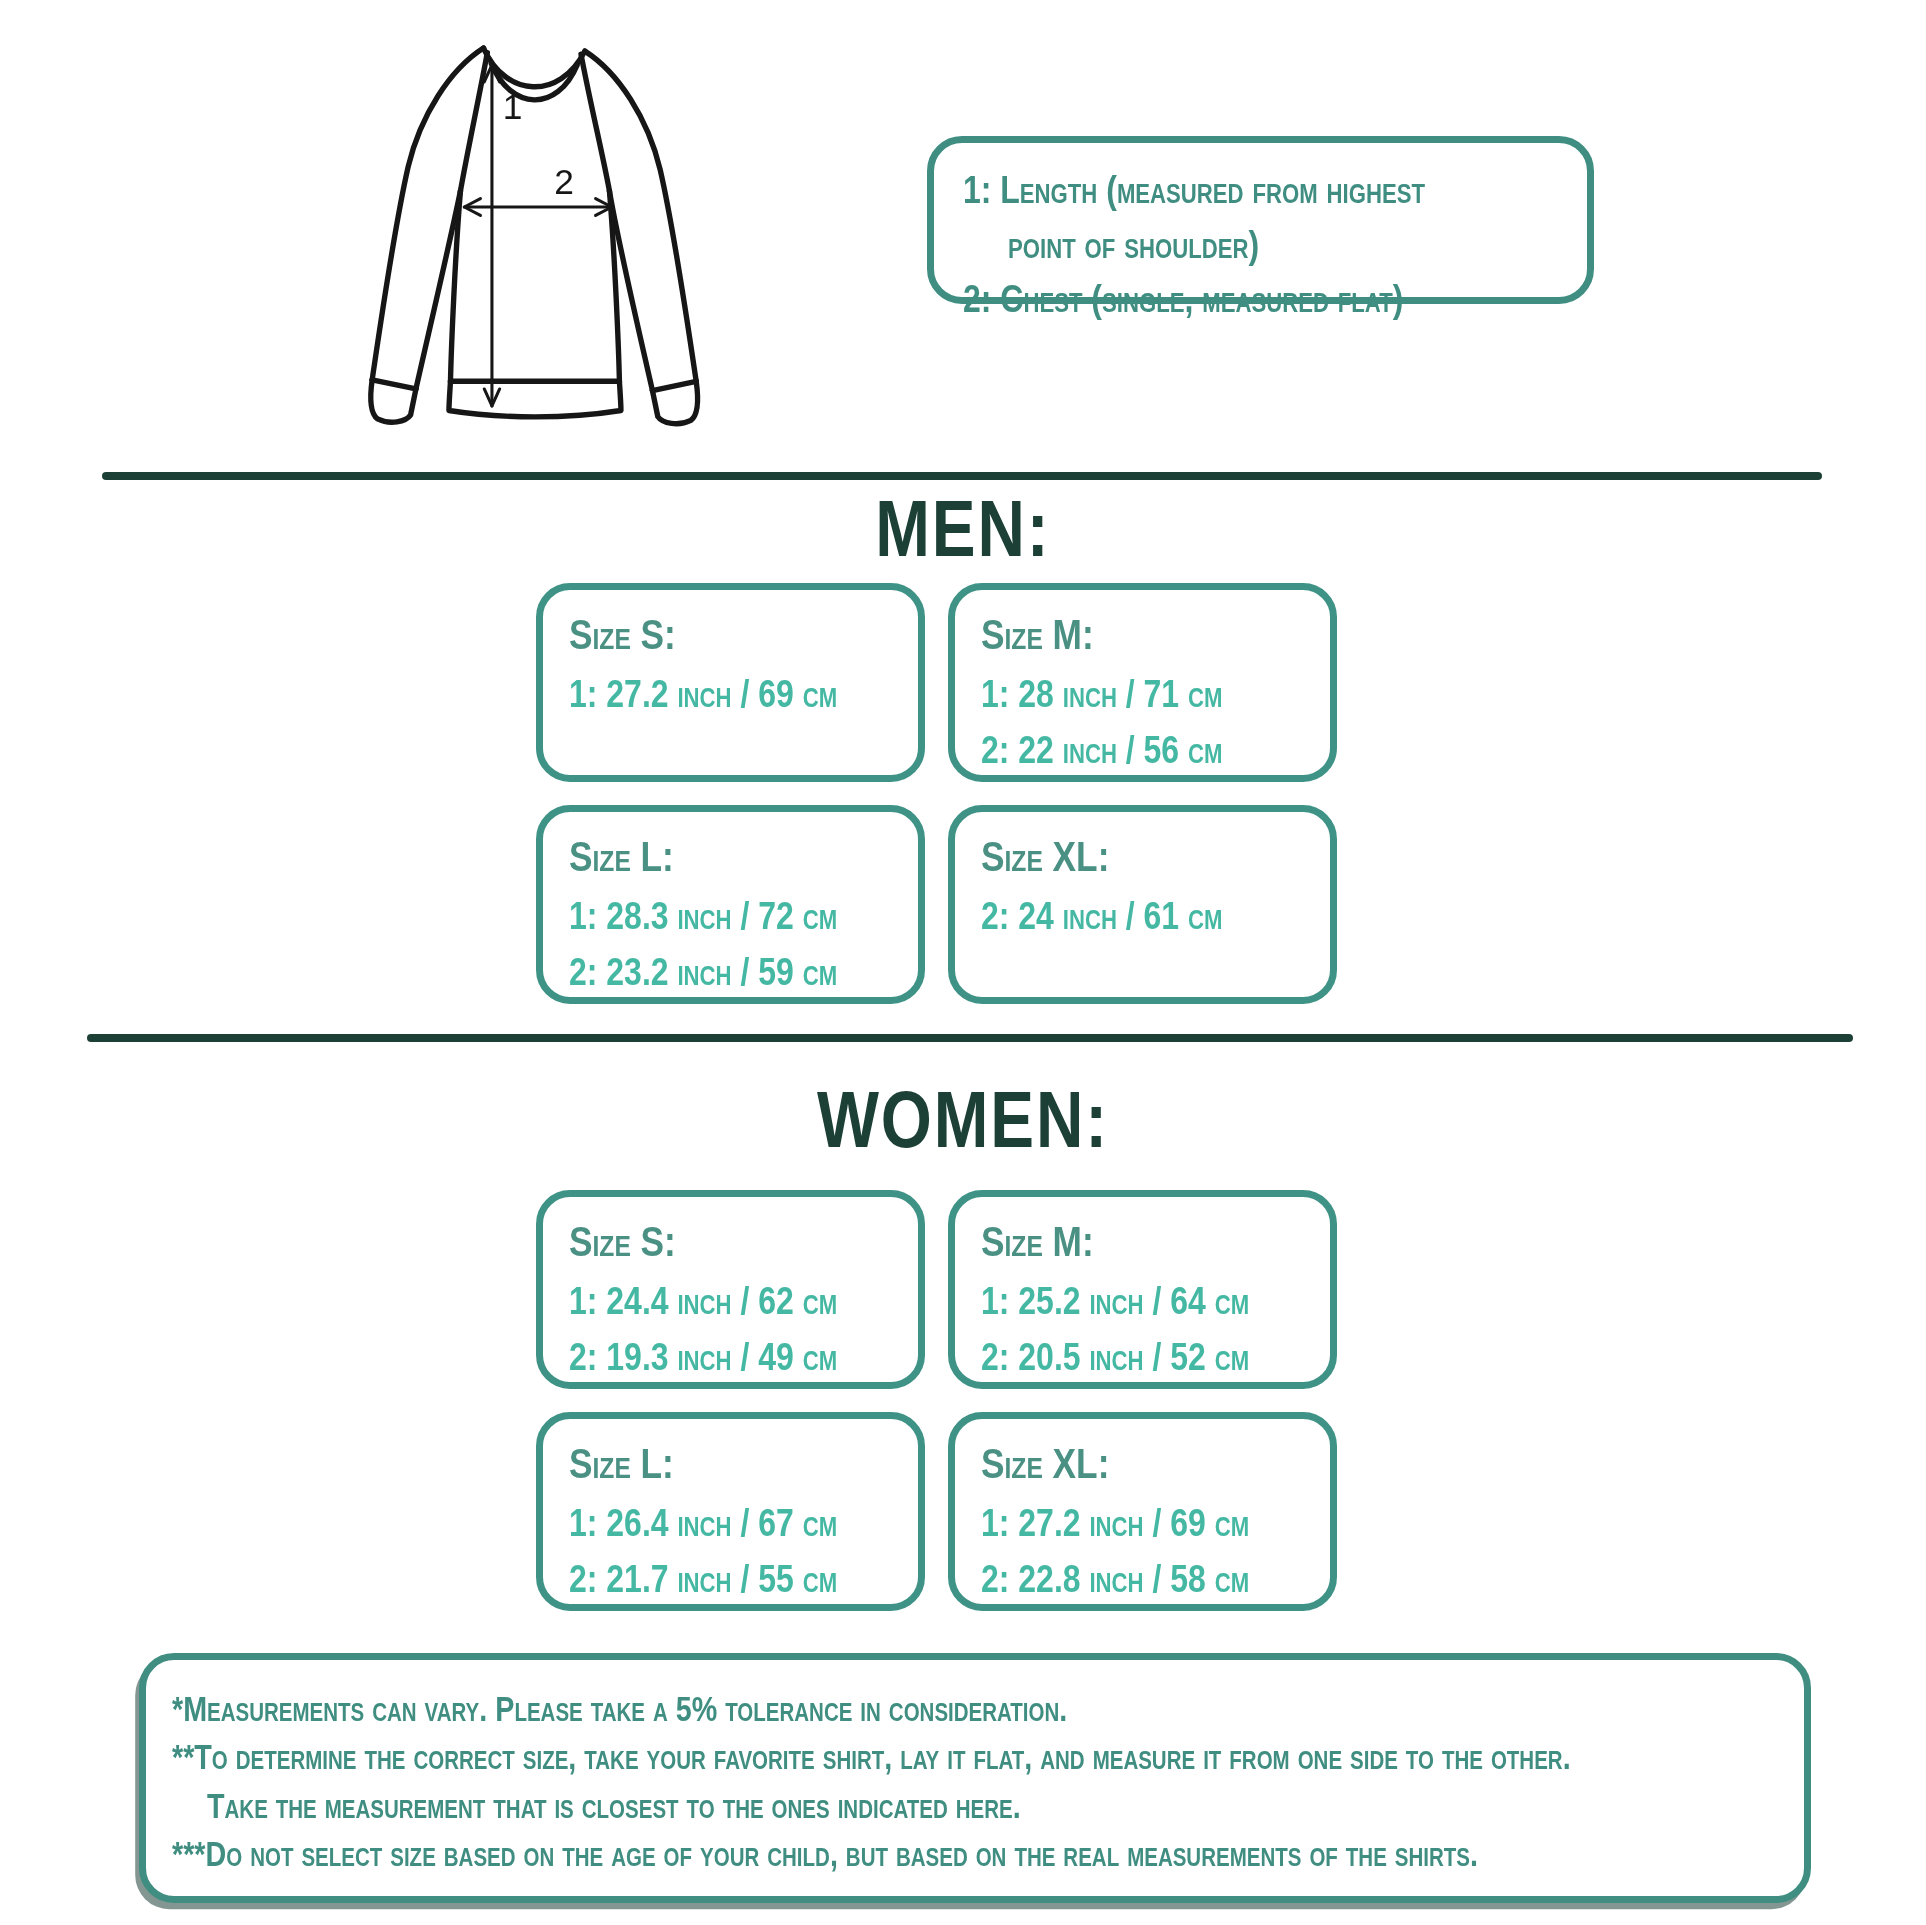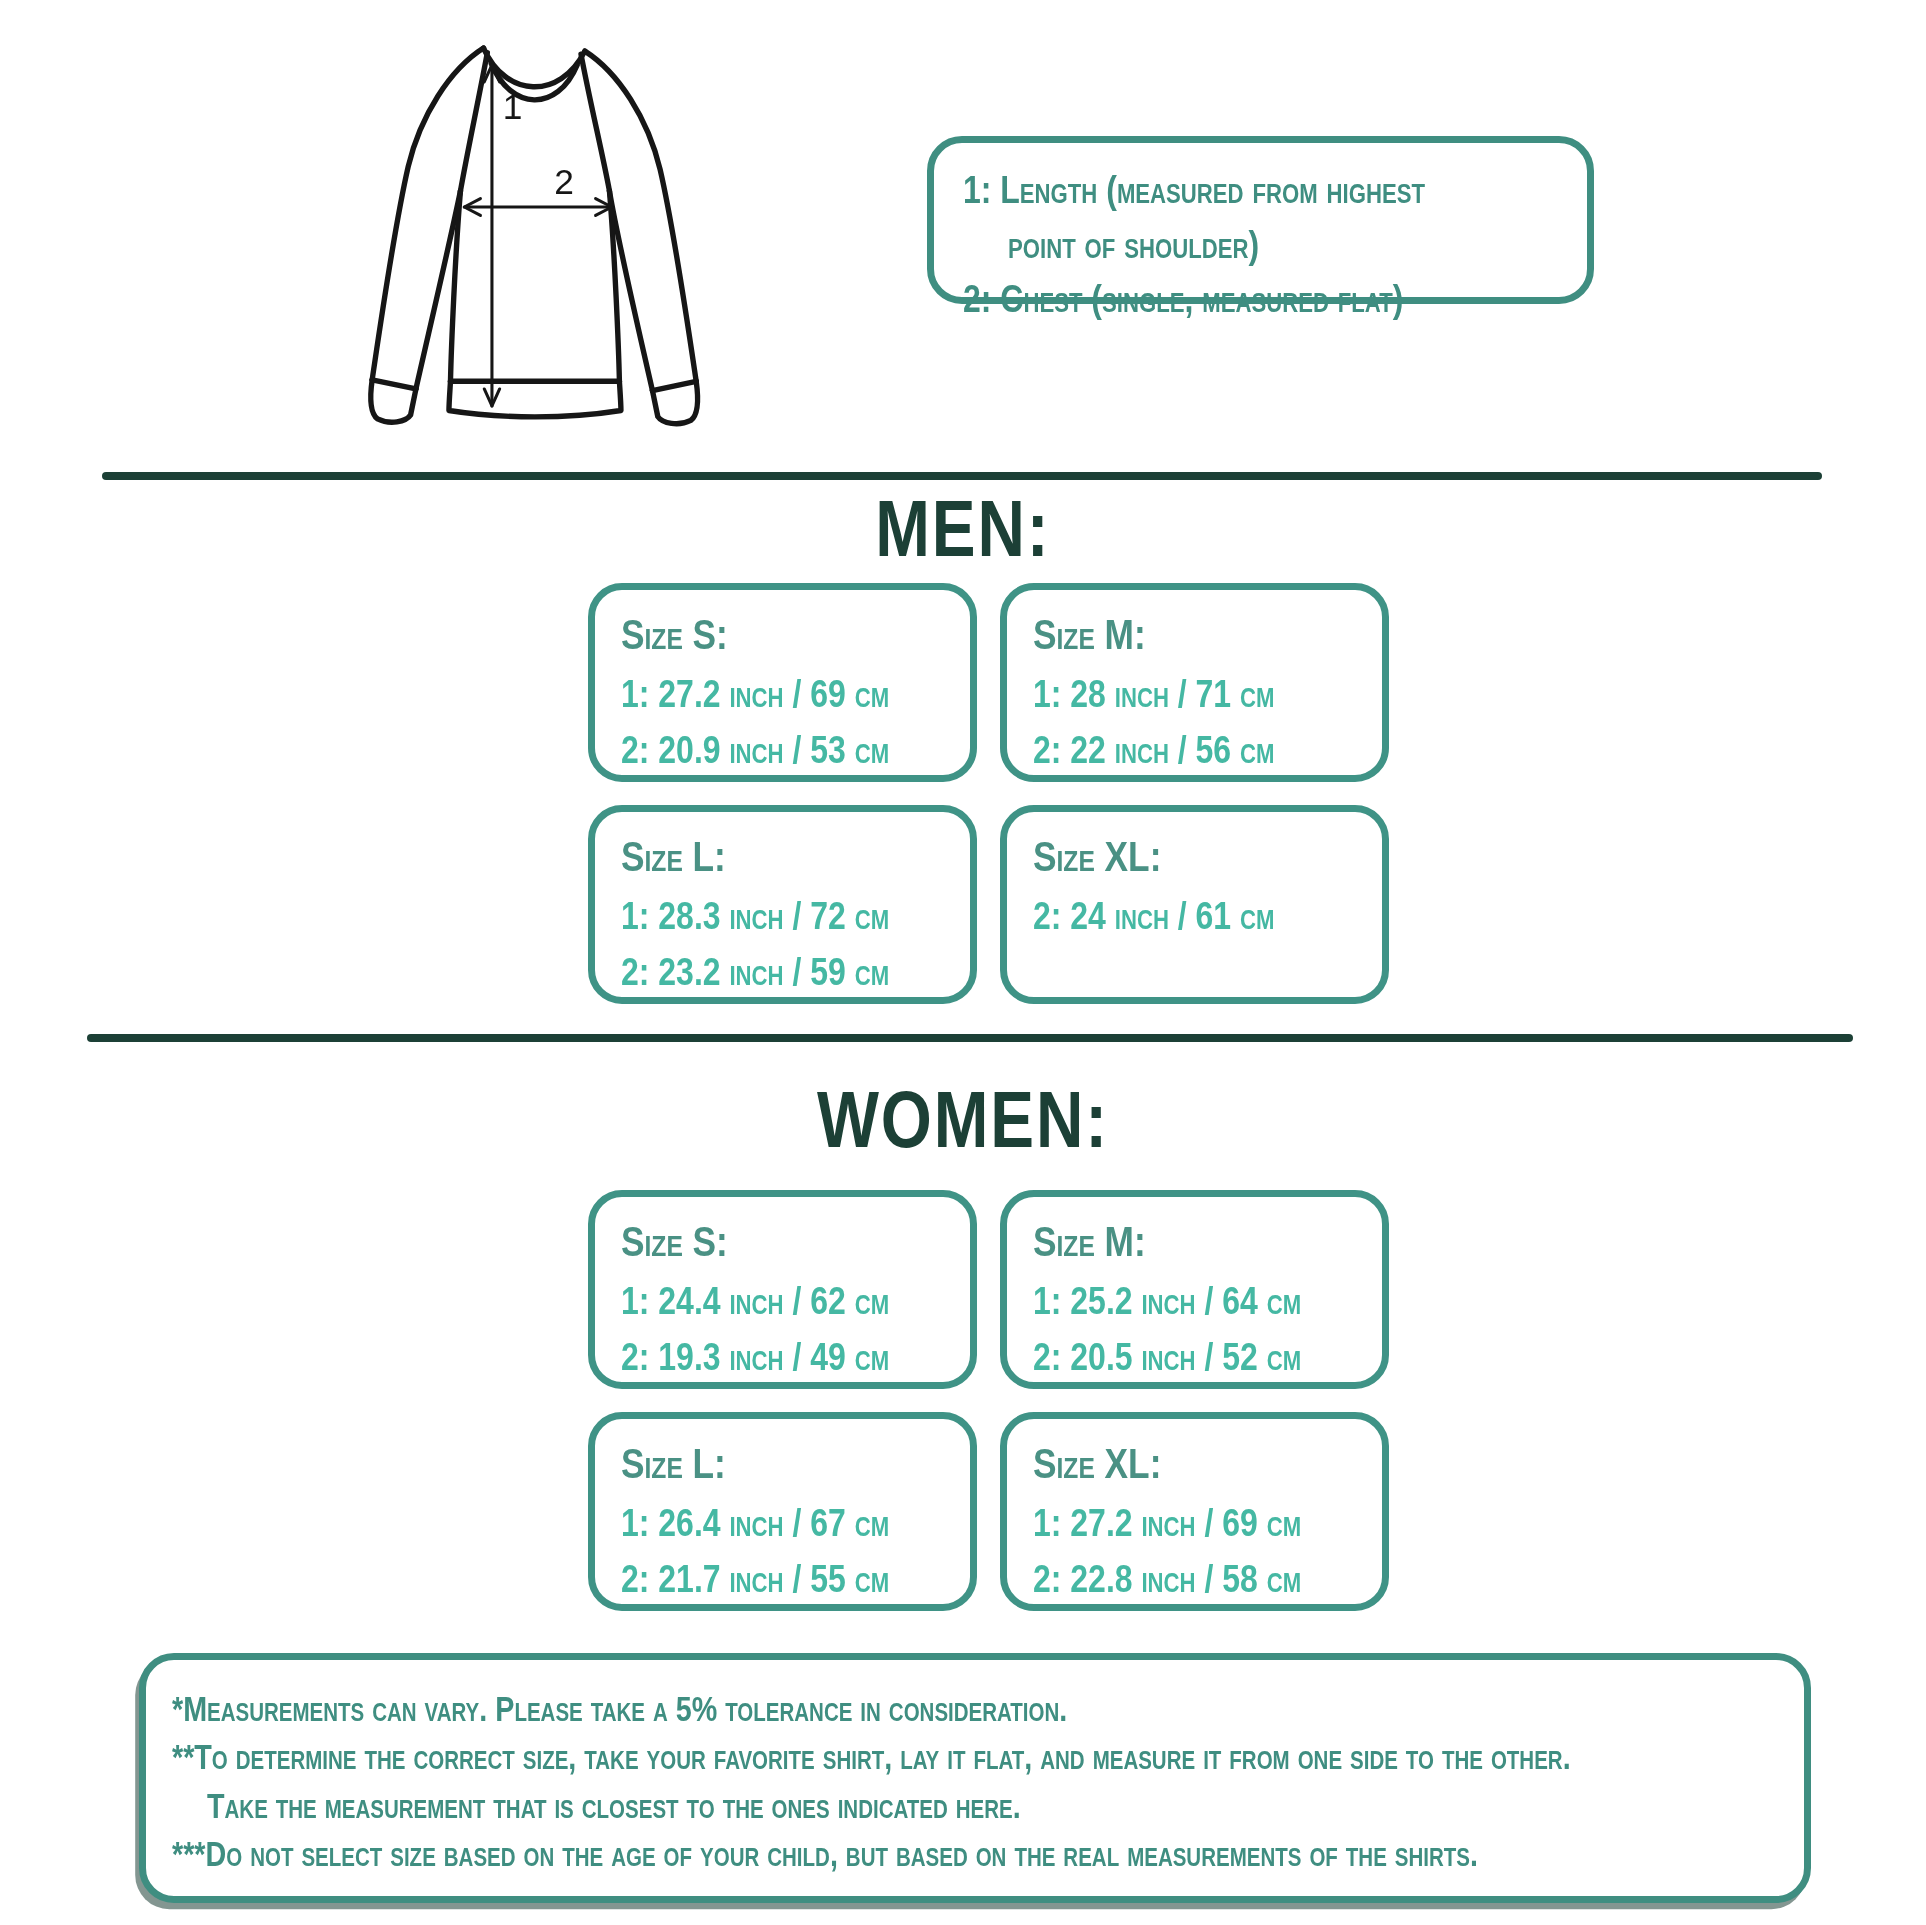--- a/index.html
+++ b/index.html
@@ -70,21 +70,21 @@
     font-size:80px;
     letter-spacing:2.3px;
     line-height:1.05;
   }
   .t-men   { top:487px; }
   .t-women { top:1053px;margin-top:25px; }
 
   
   .size-grid {
     position:absolute;
-    left:588px;
+    left:536px;
     width:813px;
     display:grid;
     grid-template-columns:389px 389px;
     column-gap:35px;
     row-gap:25px;
     gap:23px;
   }
   .g-men   { top:583px; }
   .g-women { top:1190px; }
 
@@ -179,21 +179,20 @@
 
   <div class="divider d1"></div>
   <div class="section-title t-men">
     <span class="cond cond-center">MEN:</span>
   </div>
 
   <div class="size-grid g-men">
     <div class="size-box">
       <div class="size-label"><span class="cond">Size S:</span></div>
       <div class="size-line"><span class="cond">1: 27.2 inch / 69 cm</span></div>
-      <div class="size-line"><span class="cond">2: 20.9 inch / 53 cm</span></div>
     </div>
     <div class="size-box">
       <div class="size-label"><span class="cond">Size M:</span></div>
       <div class="size-line"><span class="cond">1: 28 inch / 71 cm</span></div>
       <div class="size-line"><span class="cond">2: 22 inch / 56 cm</span></div>
     </div>
     <div class="size-box">
       <div class="size-label"><span class="cond">Size L:</span></div>
       <div class="size-line"><span class="cond">1: 28.3 inch / 72 cm</span></div>
       <div class="size-line"><span class="cond">2: 23.2 inch / 59 cm</span></div>

